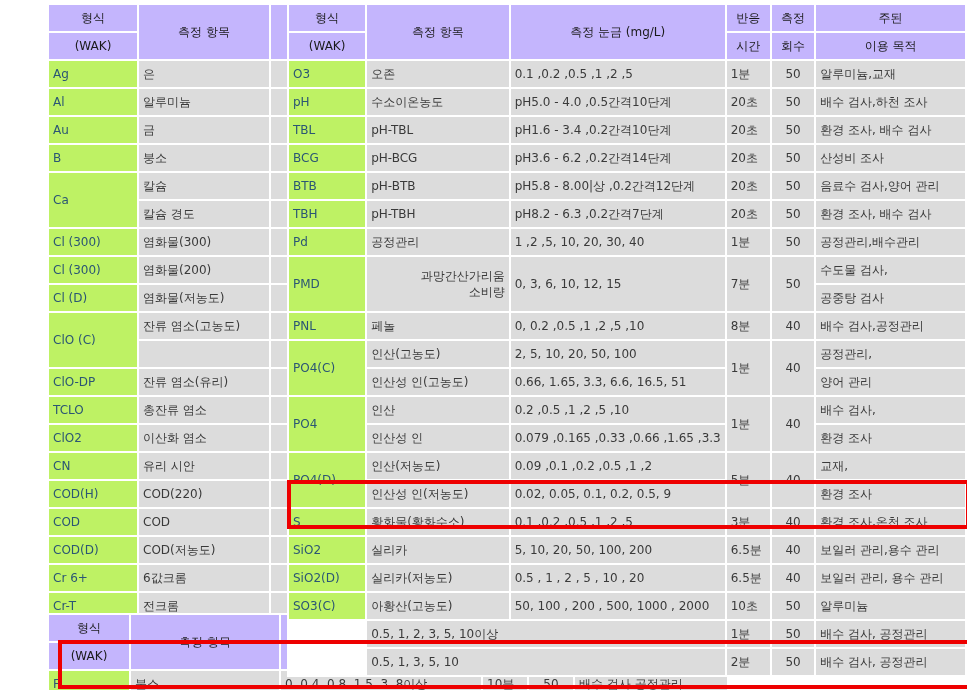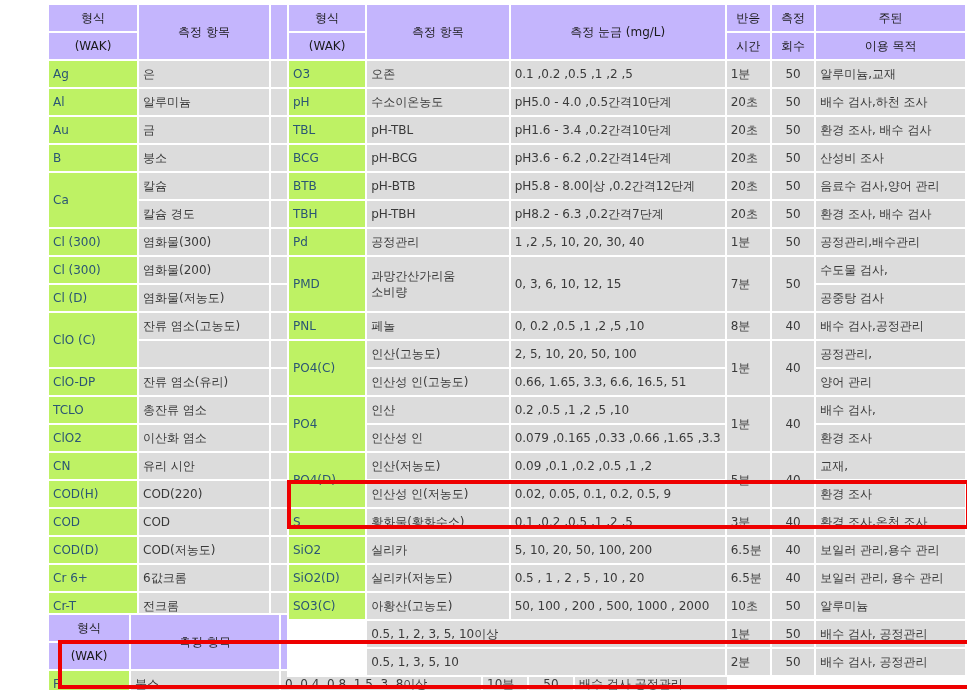--- a/index.html
+++ b/index.html
@@ -281,21 +281,21 @@
         <tr>
           <td class="code">Pd</td>
           <td class="cell">공정관리</td>
           <td class="cell">1 ,2 ,5, 10, 20, 30, 40</td>
           <td class="cell">1분</td>
           <td class="cell" style="text-align: center;">50</td>
           <td class="cell">공정관리,배수관리</td>
         </tr>
         <tr>
           <td class="code" rowspan="2">PMD</td>
-          <td class="cell" rowspan="2" style="white-space: pre-line; line-height: 1.35;">과망간산가리움
+          <td class="cell" rowspan="2" style="white-space: pre-line; line-height: 1.35; text-align: right;">과망간산가리움
 소비량</td>
           <td class="cell" rowspan="2">0, 3, 6, 10, 12, 15</td>
           <td class="cell" rowspan="2">7분</td>
           <td class="cell" rowspan="2" style="text-align: center;">50</td>
           <td class="cell">수도물 검사,</td>
         </tr>
         <tr>
           <td class="cell">공중탕 검사</td>
         </tr>
         <tr>

